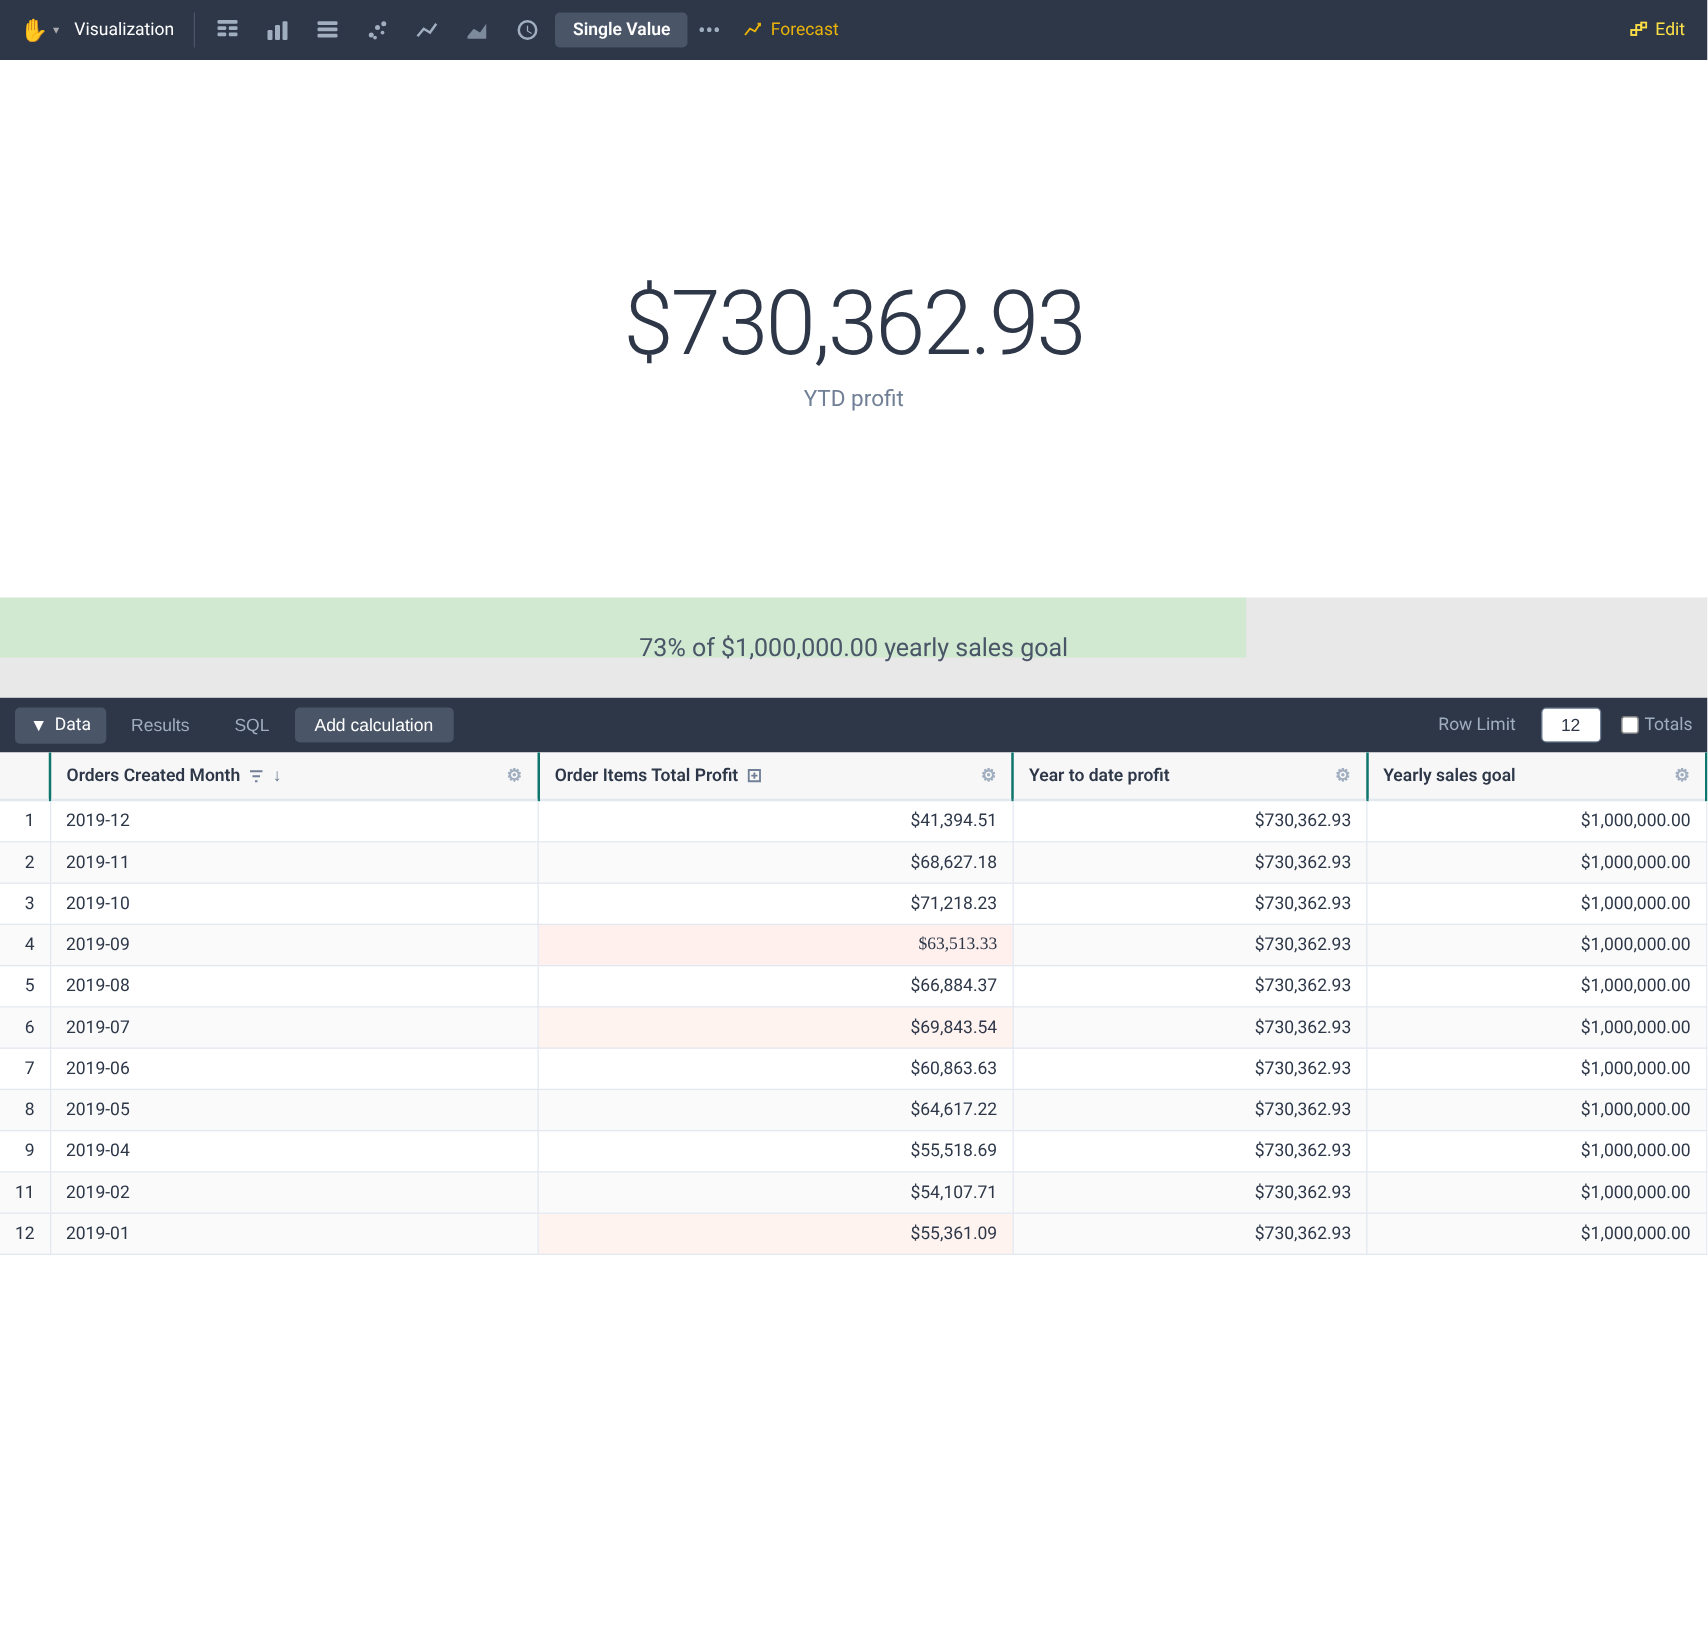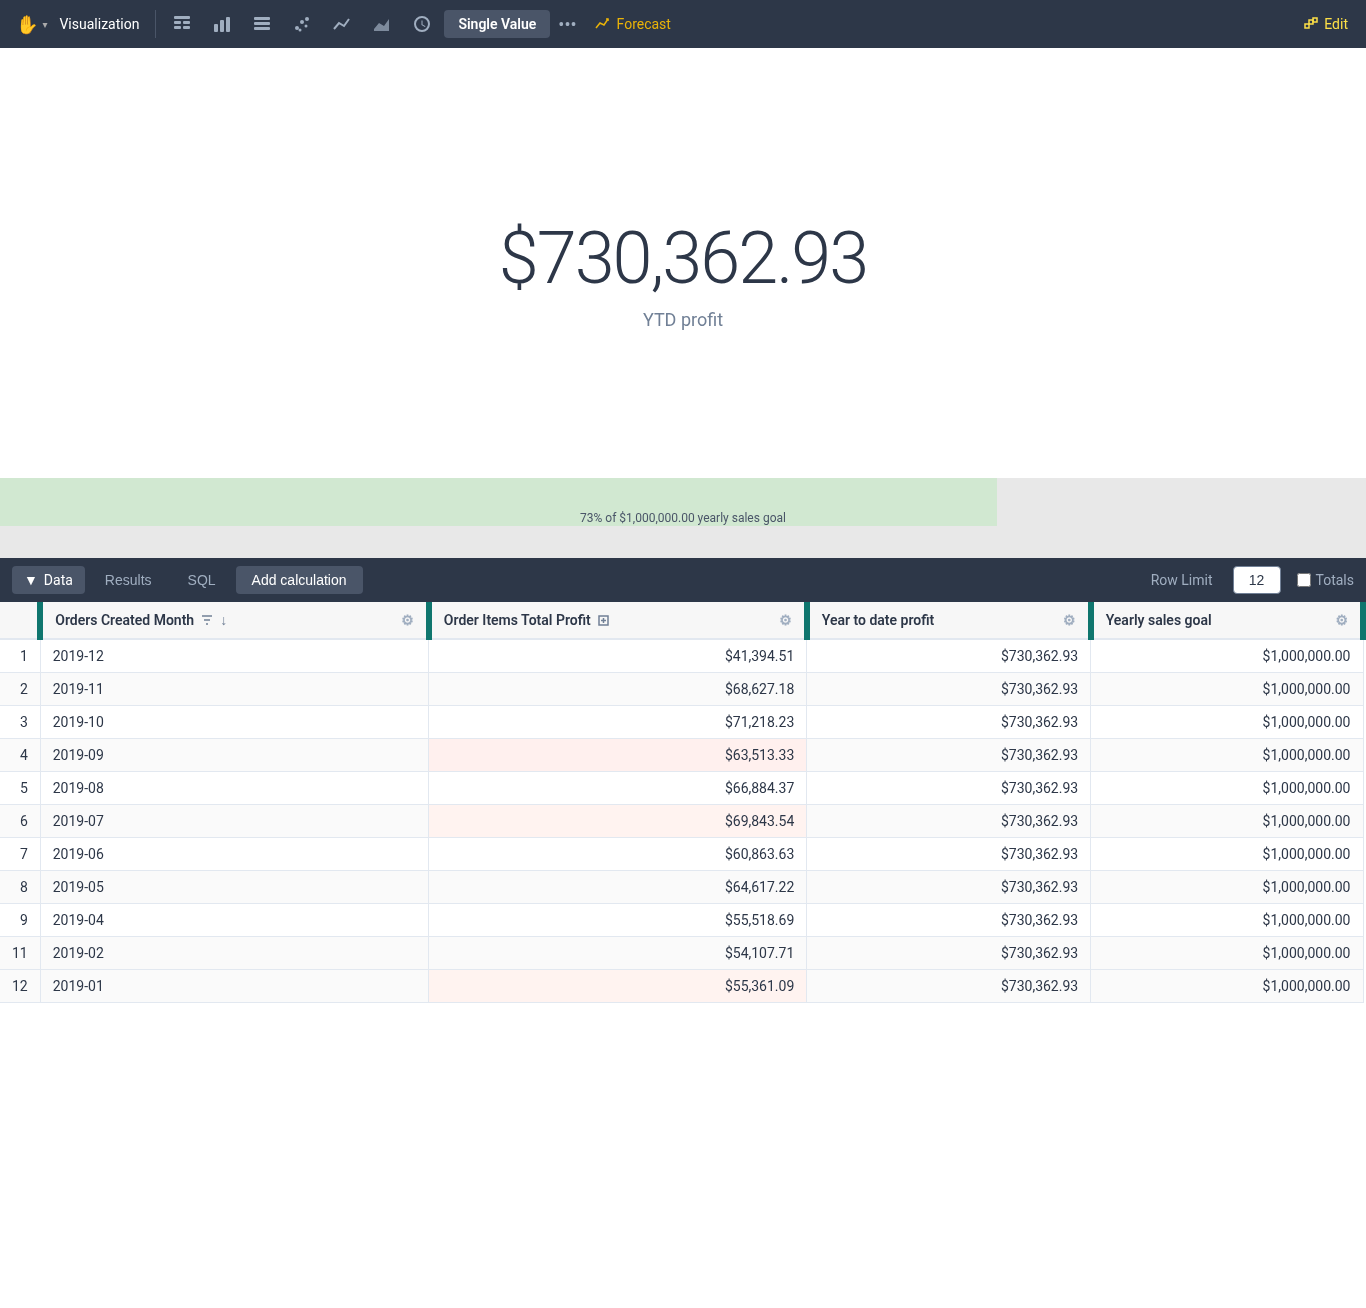--- a/index.html
+++ b/index.html
@@ -93,21 +93,21 @@
       left: 0; top: 0;
       display: flex;
       align-items: center;
       justify-content: flex-end;
     }
     .goal-bar-text {
       position: relative;
       z-index: 1;
       width: 100%;
       text-align: center;
-      font-size: 12px;
+      font-size: 20px;
       color: #4a5568;
       line-height: 48px;
     }
 
     
     .data-panel-header {
       display: flex;
       align-items: center;
       background: #2d3748;
       color: #fff;
@@ -158,41 +158,41 @@
     .data-table thead tr {
       background: #f7f7f7;
       border-bottom: 2px solid #e2e8f0;
     }
     .data-table th {
       padding: 10px 12px;
       text-align: center;
       font-weight: 600;
       color: #2d3748;
       white-space: nowrap;
-      border-right: 6px solid #0f766e;
+      border-right: 2px solid #0f766e;
     }
     .data-table th .th-inner {
       display: flex; align-items: center; gap: 6px;
     }
     .data-table th .gear-icon {
       color: #a0aec0; font-size: 14px; cursor: pointer; margin-left: auto;
     }
     .data-table td {
       padding: 8px 12px;
       border-bottom: 1px solid #e2e8f0;
       border-right: 1px solid #e2e8f0;
       color: #2d3748;
     }
     .data-table td.number { text-align: right; }
     .data-table tbody tr:nth-child(even) { background: #fafafa; }
     .row-num { color: #a0aec0; text-align: right; width: 30px; }
     .data-table th:first-child { width: 40px; }
 
     
-    .row-pink td:nth-child(3) { background: #fff0ee; }
+    .row-pink td:nth-child(3) { background: #fff0ee; font-family: Liberation Serif, serif; }
     .row-pink2 td:nth-child(3) { background: #fff3f0; }
   </style>
 </head>
 <body>
 
 <div class="toolbar">
   <div class="toolbar-logo">
     <span class="toolbar-logo-icon">✋</span>
     <span class="toolbar-chevron">▾</span>
   </div>

